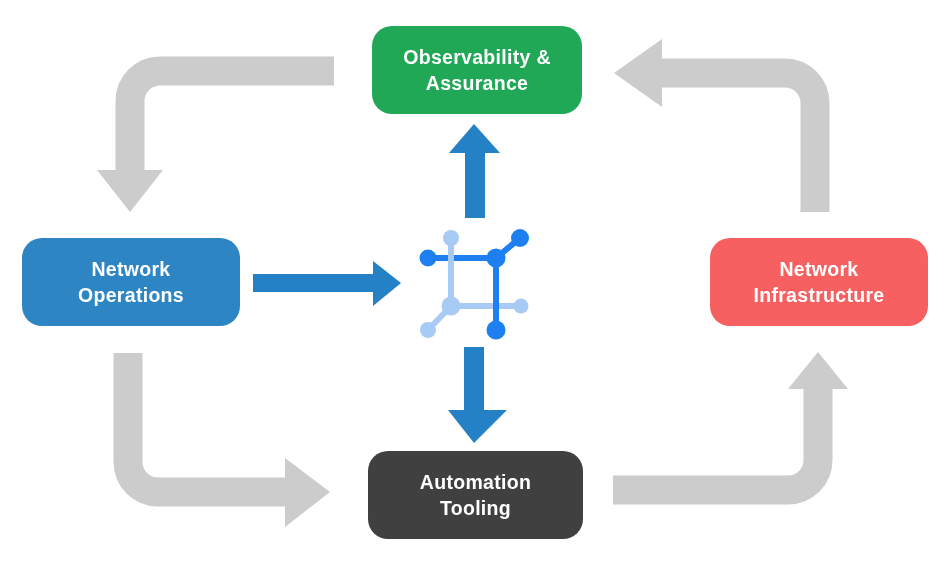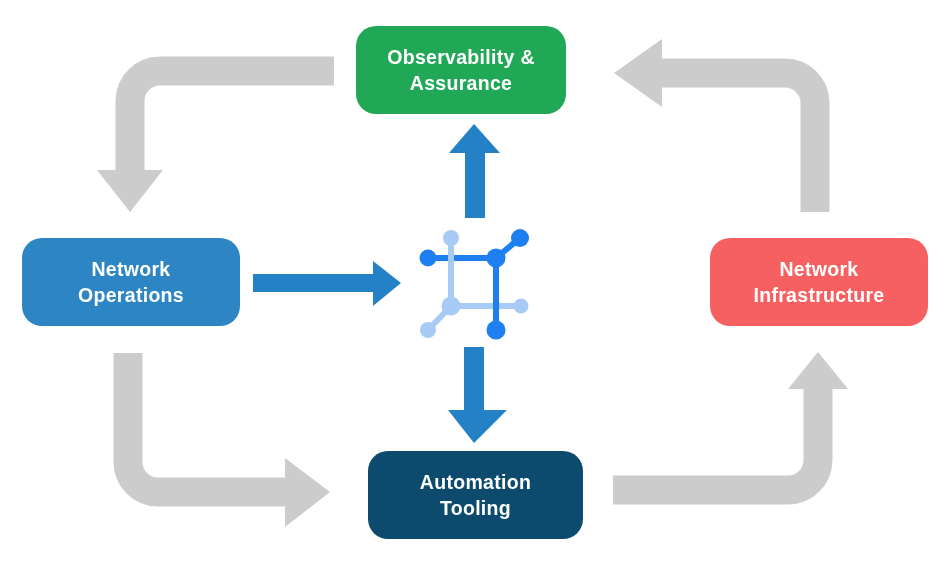--- a/index.html
+++ b/index.html
@@ -27,21 +27,21 @@
     align-items: center;
     justify-content: center;
     text-align: center;
     color: #ffffff;
     font-size: 19.5px;
     line-height: 26px;
     font-weight: bold;
     letter-spacing: 0.3px;
     white-space: pre-line;
   }
-  .node-observability { left: 356px; top: 26px;  width: 210px; height: 88px; }
+  .node-observability { left: 372px; top: 26px;  width: 210px; height: 88px; }
   .node-operations    { left: 22px;  top: 238px; width: 218px; height: 88px; }
   .node-infrastructure{ left: 710px; top: 238px; width: 218px; height: 88px; }
   .node-automation    { left: 368px; top: 451px; width: 215px; height: 88px; }
   .icon-layer { left: 415px; top: 225px; }
 </style>
 </head>
 <body>
 
 <div class="canvas">
 
@@ -91,21 +91,21 @@
   <div class="node node-operations" style="background-color: rgb(45, 134, 195);">
     <span>Network
 Operations</span>
   </div>
 
   <div class="node node-infrastructure" style="background-color: rgb(247, 96, 96);">
     <span>Network
 Infrastructure</span>
   </div>
 
-  <div class="node node-automation" style="background-color: #0c4a6e;">
+  <div class="node node-automation" style="background-color: #404040;">
     <span>Automation
 Tooling</span>
   </div>
 
   <svg class="icon-layer" width="120" height="120" viewBox="0 0 120 120">
 
     <g fill="none" stroke-width="6" stroke-linecap="round" style="stroke: rgb(30, 128, 240);">
       <path d="M13,33 L81,33"></path>
     </g>
     <circle cx="13" cy="33" r="8.5" style="fill: rgb(30, 128, 240);"></circle>

